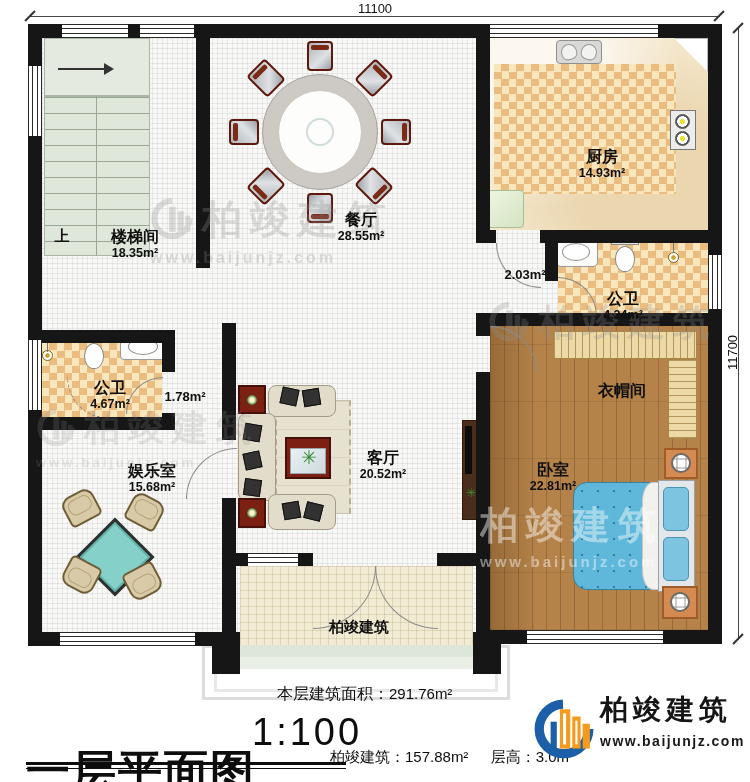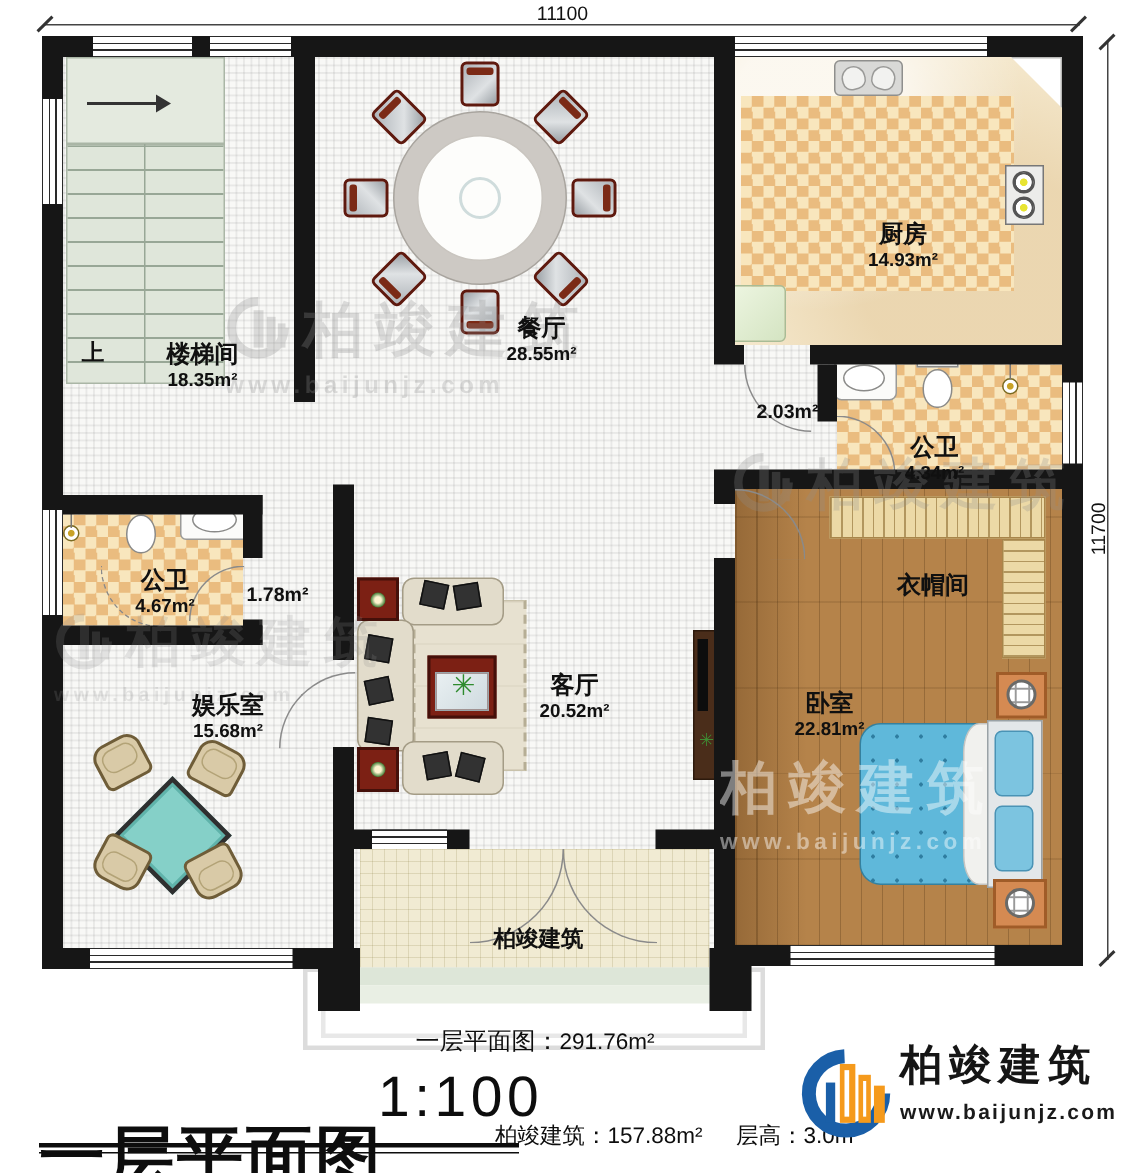--- a/index.html
+++ b/index.html
@@ -282,21 +282,21 @@
   <div class="mini-label" style="left:185px;top:396px;">1.78m²</div>
   <div class="room-label" style="left:152px;top:472px;">
     <div class="nm">娱乐室</div>
       <div class="ar">15.68m²</div>
   </div>
   <div class="room-label" style="left:359px;top:621px;">
     <div class="nm" style="font-size:15px;">柏竣建筑</div>
   </div>
 
   <div class="stat" style="left:277px;top:684px;font-size:16px;">
-    <span>一层平面图：</span><span class="v">291.76m²</span>
+    <span>本层建筑面积：</span><span class="v">291.76m²</span>
   </div>
   <div id="plan-title">一层平面图</div>
   <div id="plan-scale">1:100</div>
   <div class="abs" style="left:26px;top:762px;width:320px;height:3px;background:#0d0d0d;z-index:10;"></div>
   <div class="abs" style="left:26px;top:768px;width:320px;height:1px;background:#0d0d0d;z-index:10;"></div>
   <div class="stat" style="left:330px;top:748px;">
     <span>柏竣建筑：</span><span class="v">157.88m²</span>
     <span style="display:inline-block;width:14px;"></span>
     <span>层高：</span><span class="v">3.0m</span>
   </div>

